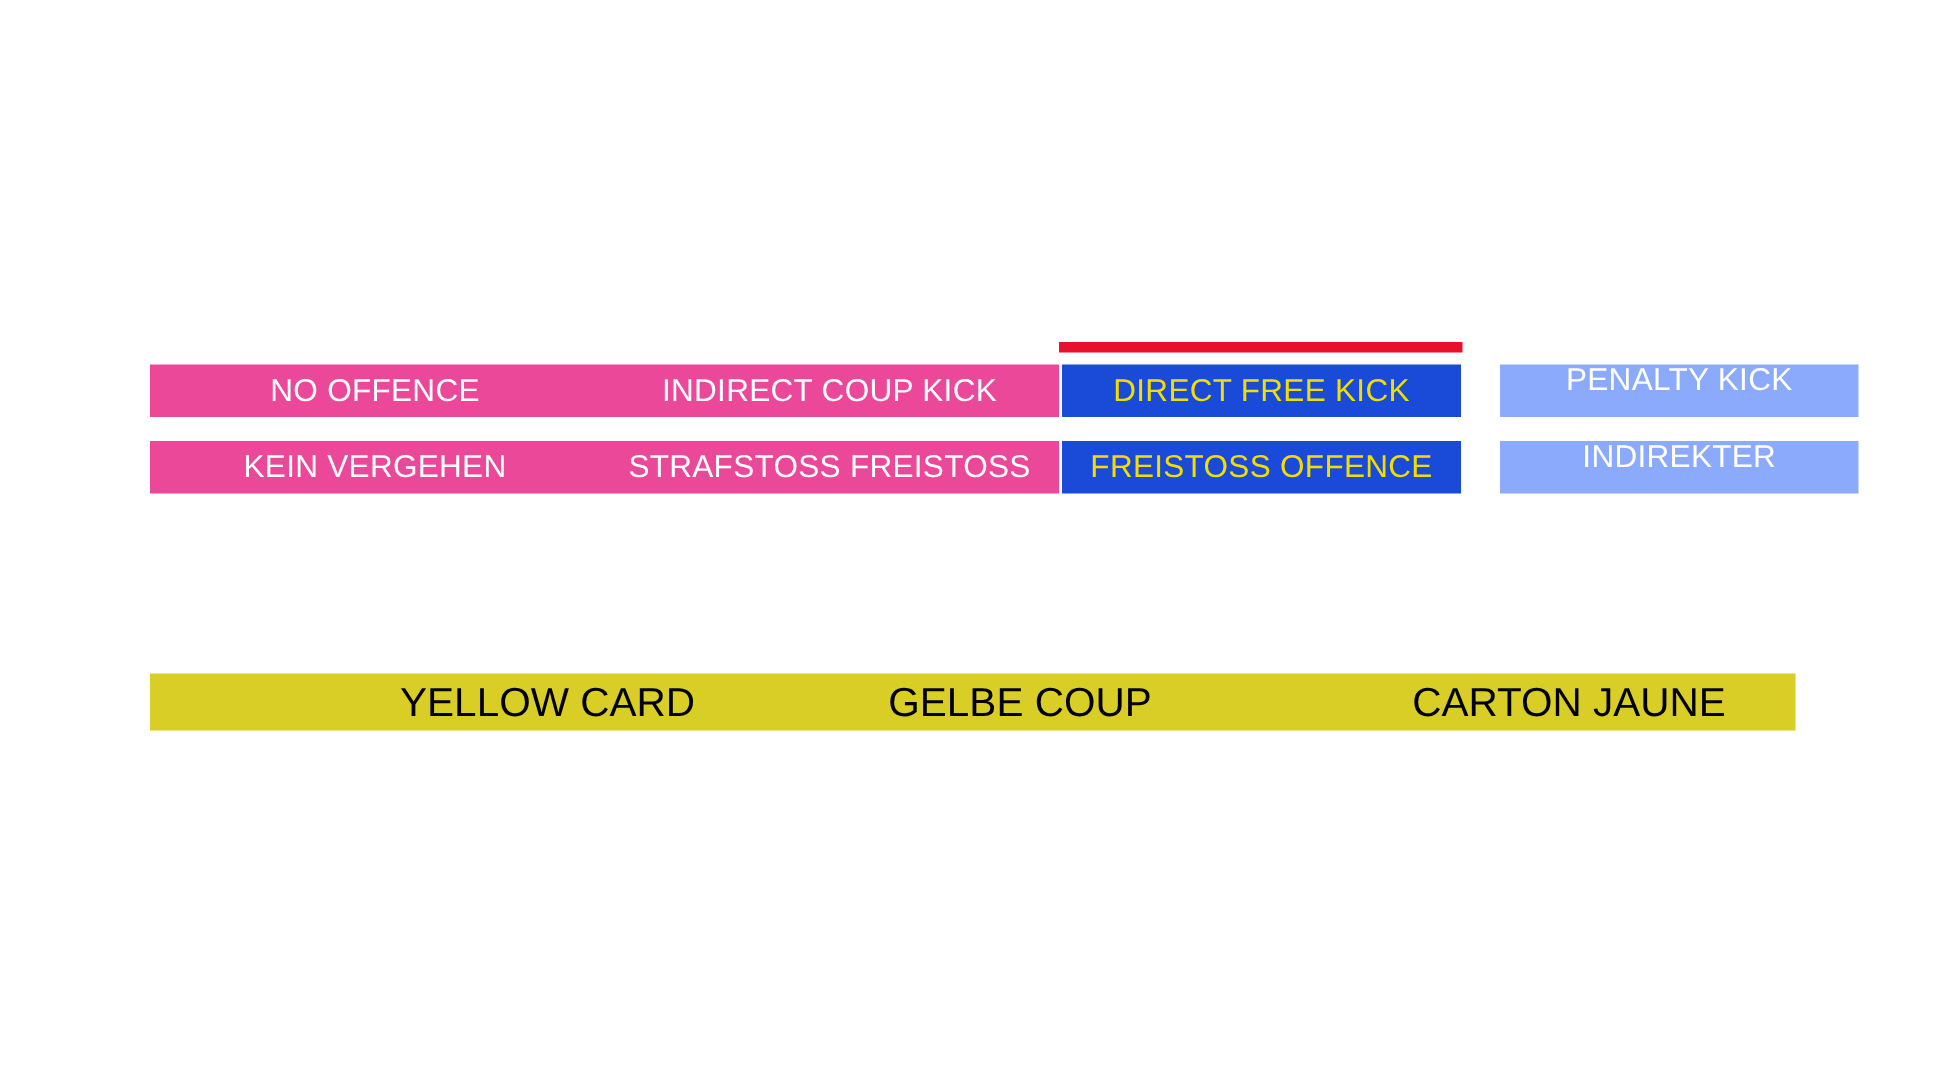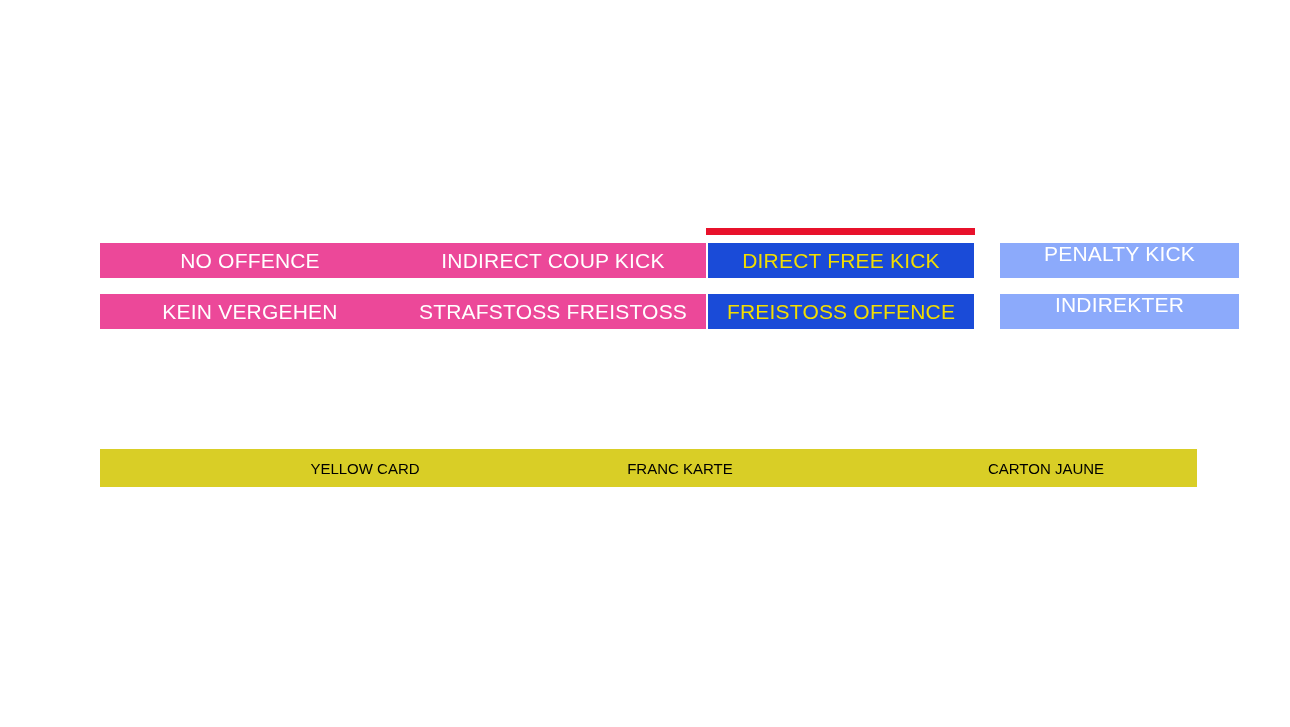--- a/index.html
+++ b/index.html
@@ -119,21 +119,21 @@
     background: #d9ce26;
   }
   .card-bar .slot {
     position: absolute;
     top: 0;
     height: 38px;
     display: flex;
     align-items: center;
     justify-content: center;
     color: #000000;
-    font-size: 15px;
+    font-size: 27px;
     line-height: 1;
     white-space: nowrap;
   }
   .card-slot-0 { left: 115px;  width: 300px; }
   .card-slot-1 { left: 430px;  width: 300px; }
   .card-slot-2 { left: 796px;  width: 300px; }
 </style>
 </head>
 <body>
 
@@ -167,17 +167,17 @@
       <div class="seg-right">
         <span class="lbl lbl-light">INDIREKTER</span>
       </div>
     </div>
 
 
   </div>
 
   <div class="card-bar">
     <span class="slot card-slot-0">YELLOW CARD</span>
-    <span class="slot card-slot-1">FRANC KARTE</span>
+    <span class="slot card-slot-1">GELBE COUP</span>
     <span class="slot card-slot-2">CARTON JAUNE</span>
   </div>
 
 </div>
 
 </body></html>

